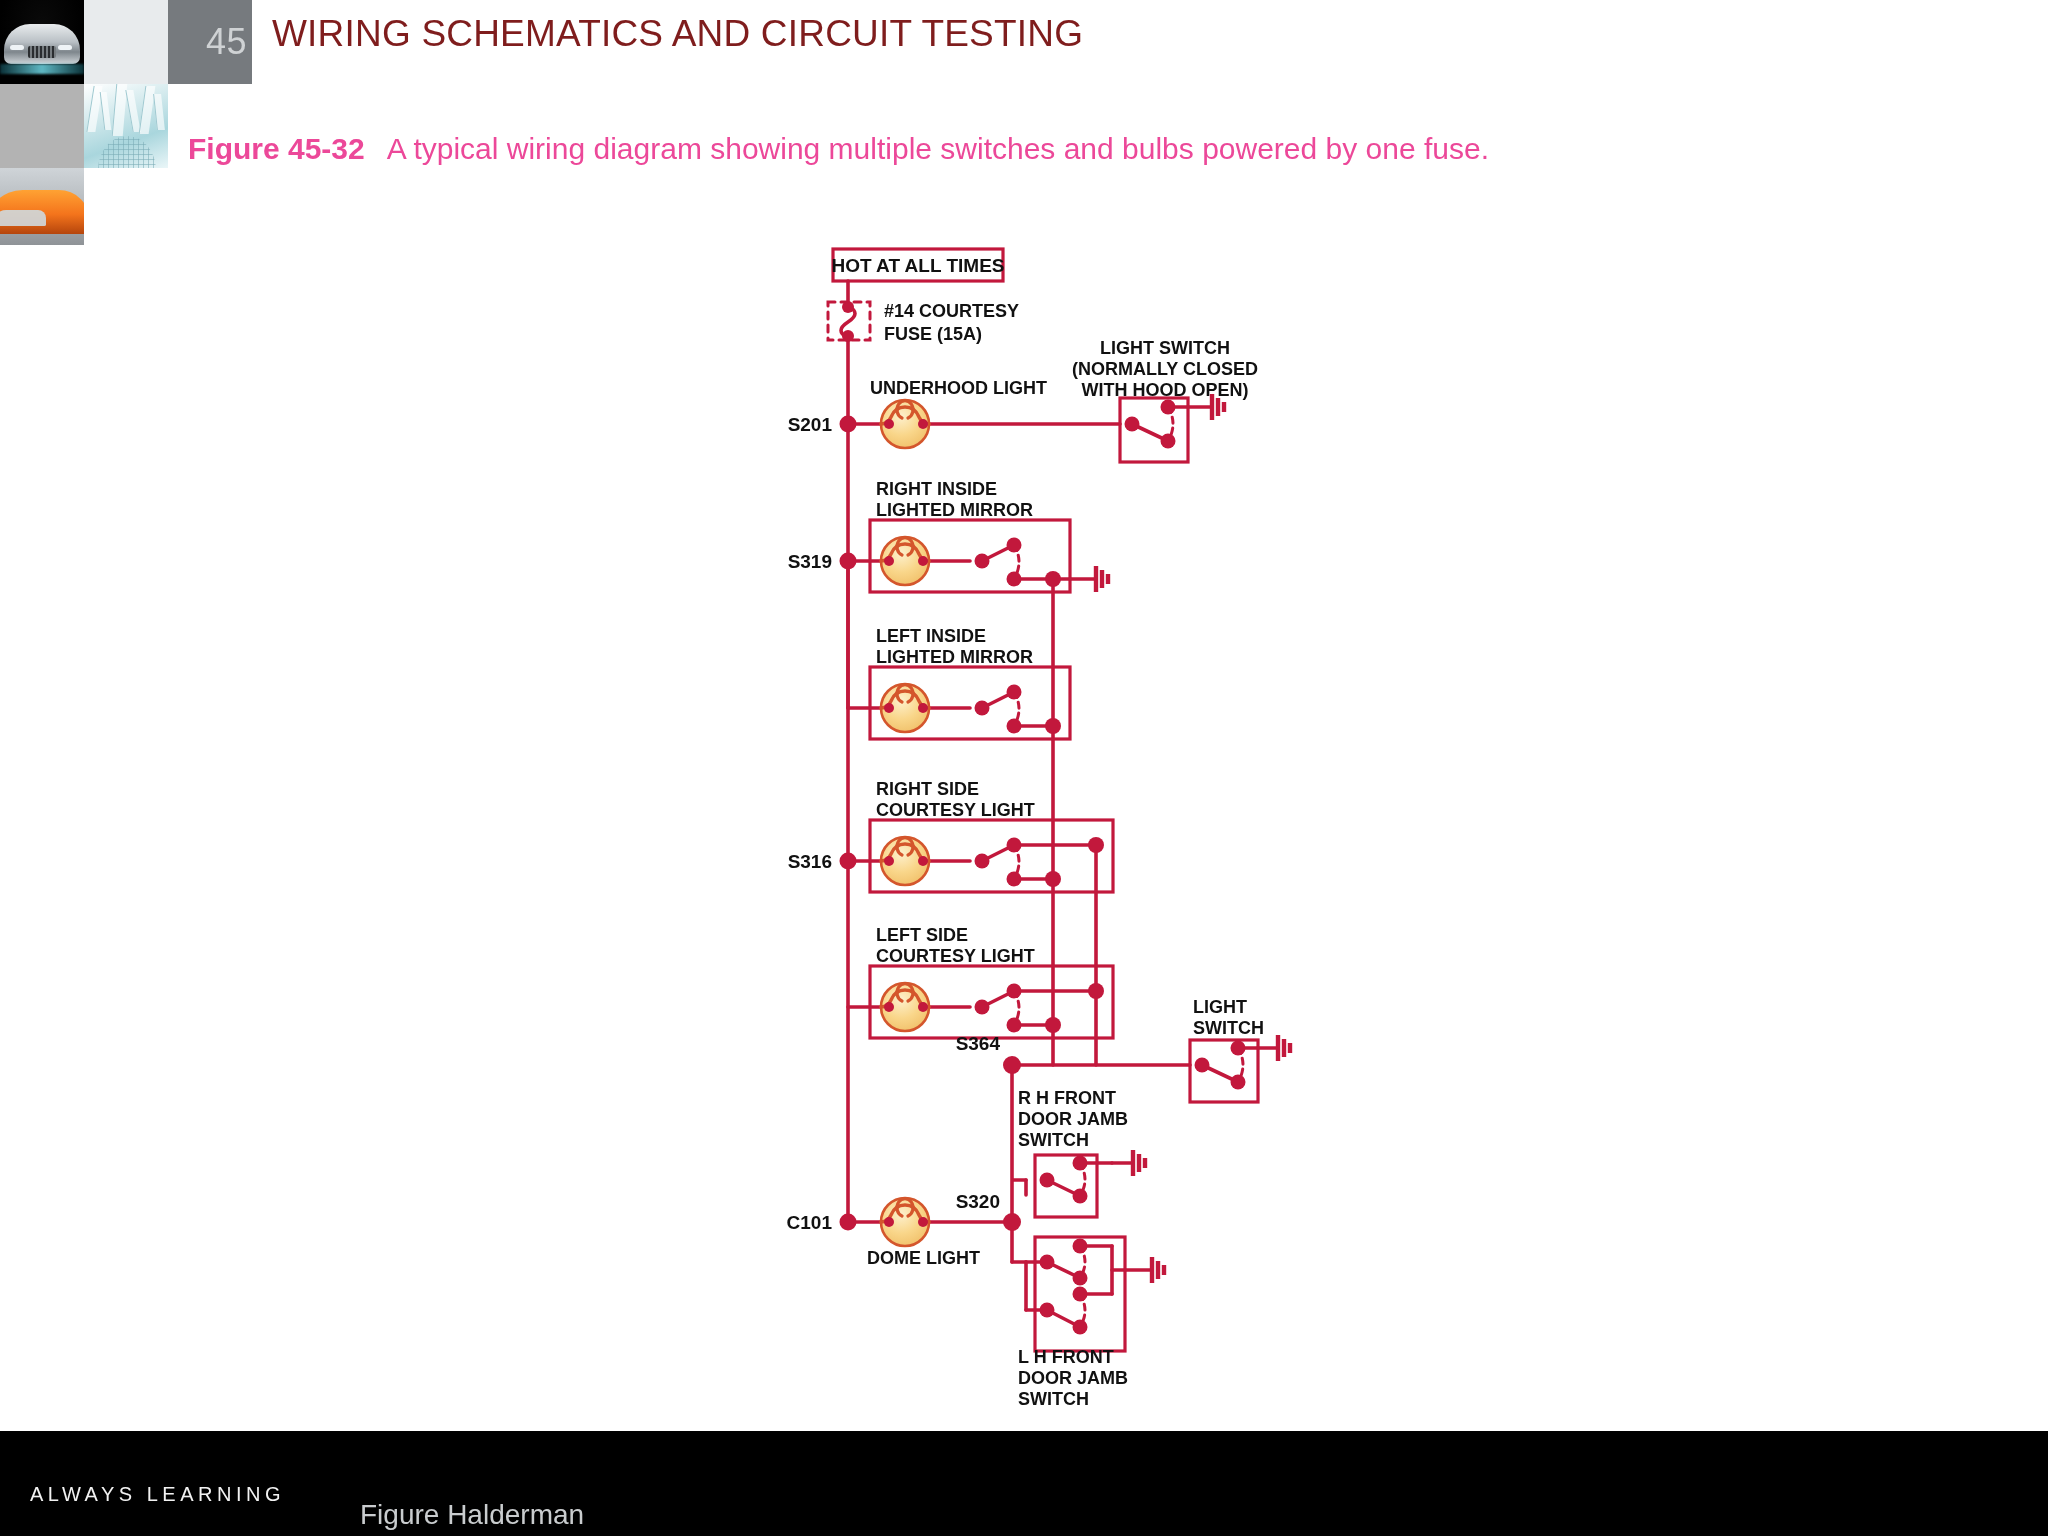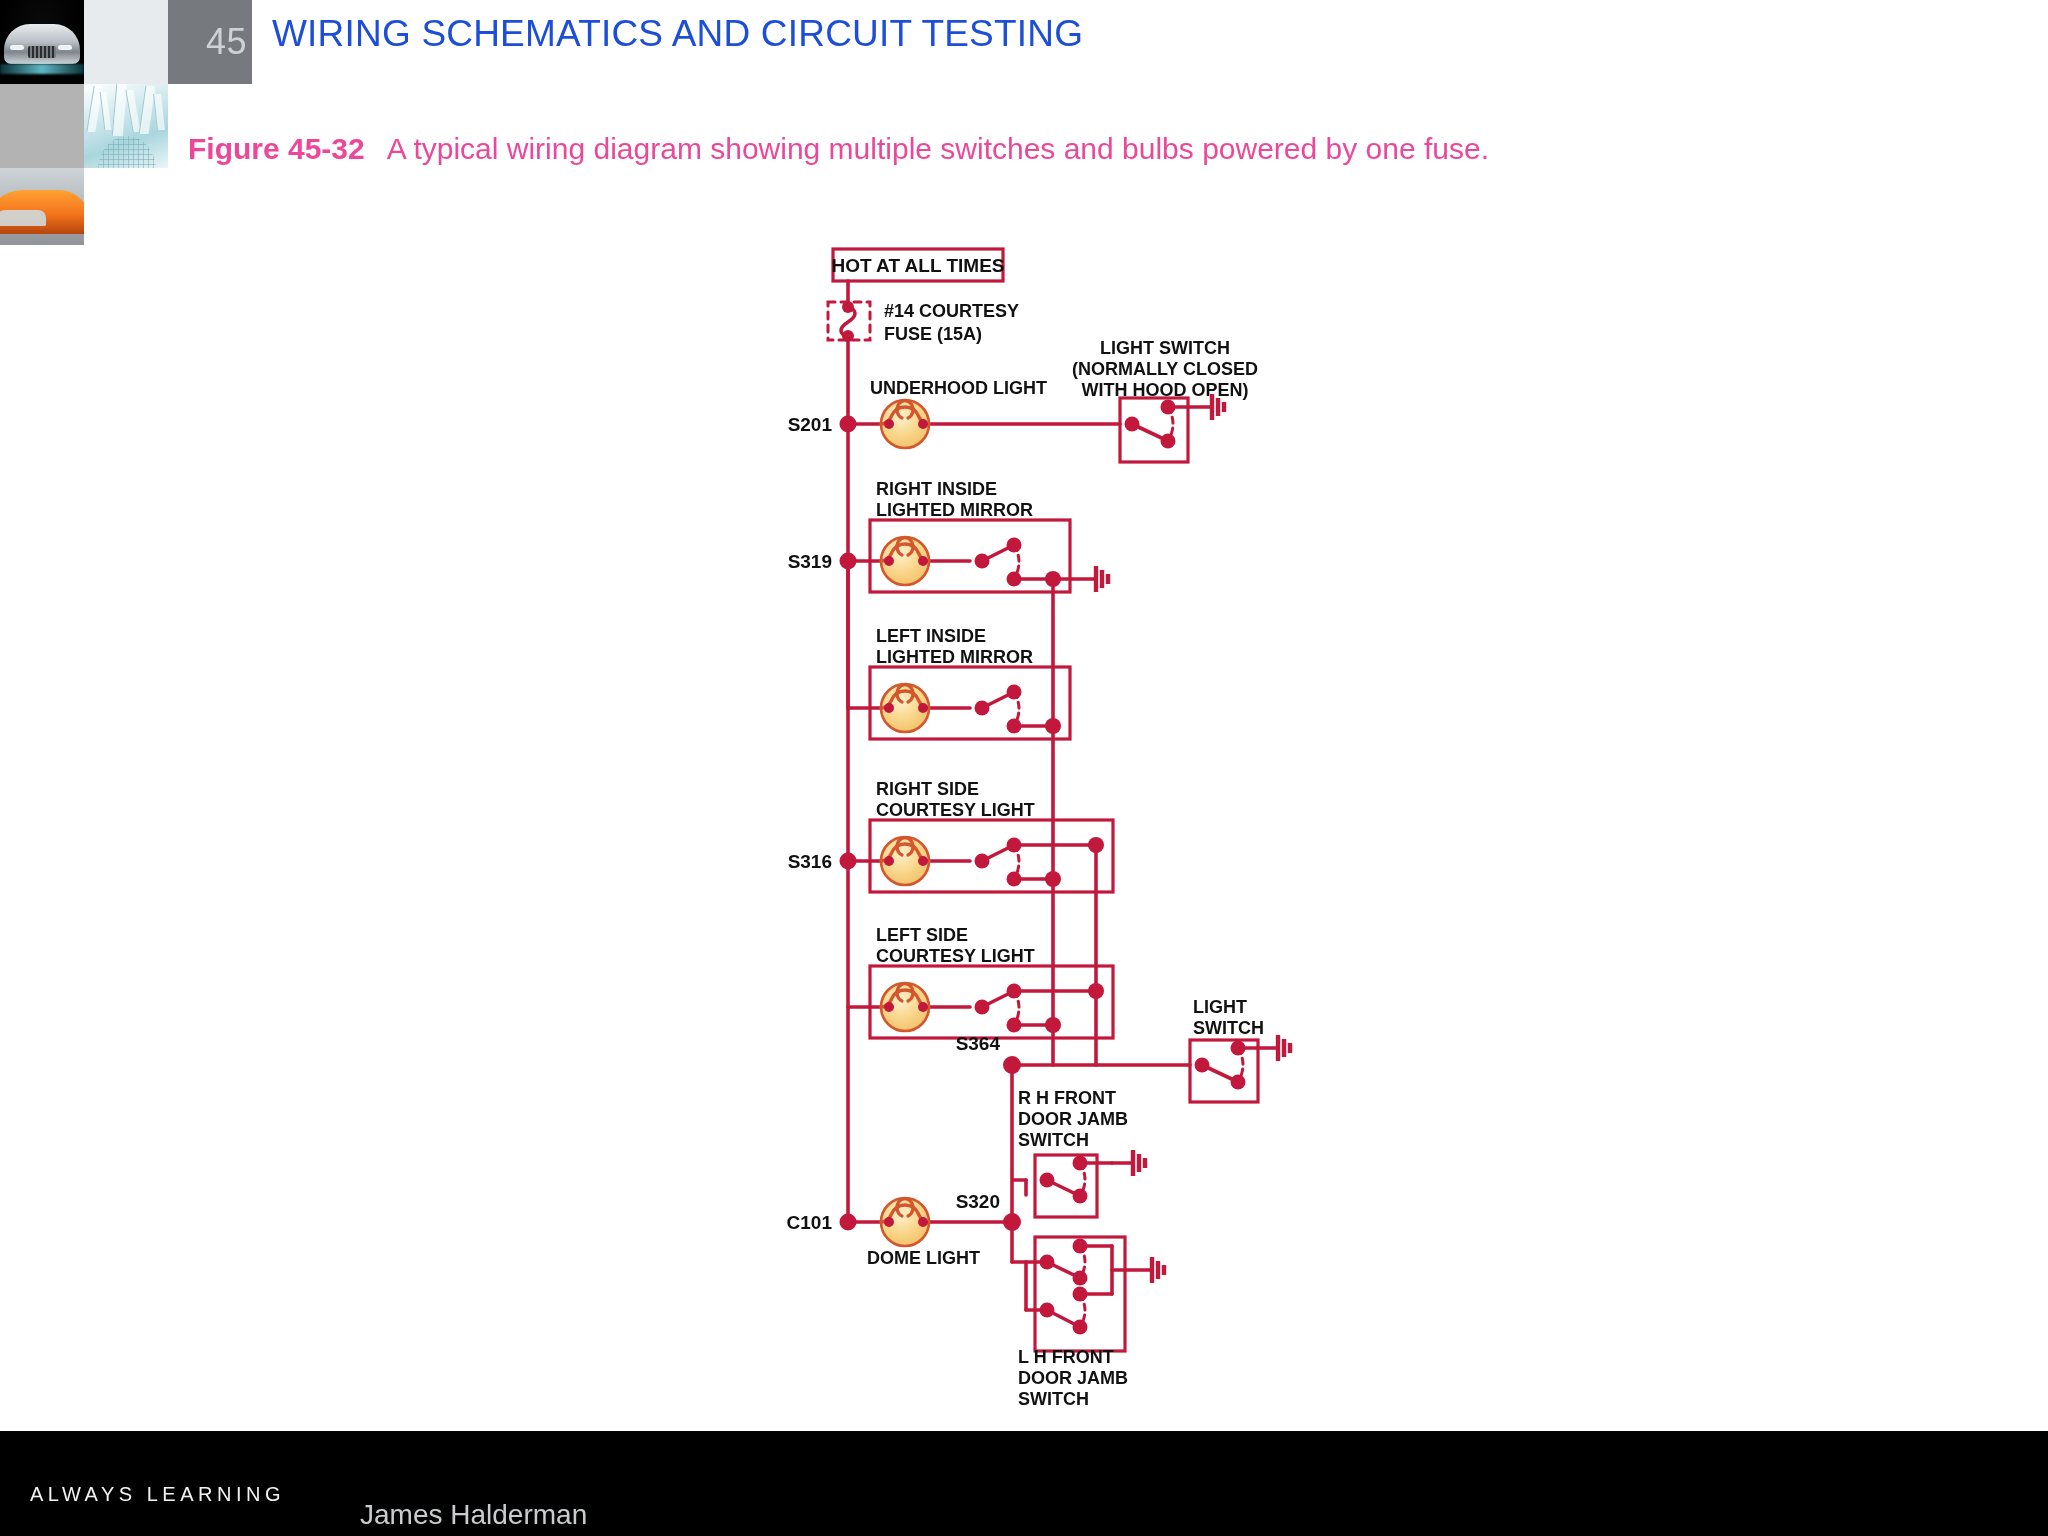--- a/index.html
+++ b/index.html
@@ -67,21 +67,21 @@
   
   #chapter-badge {
     position: absolute; left: 168px; top: 0; width: 84px; height: 84px;
     background: #767a7e; color: #cfd2d4;
     font-size: 36px; display: flex; align-items: center; justify-content: center;
     letter-spacing: 0.5px;
     padding-left: 33px;
   }
   #page-title {
     position: absolute; left: 272px; top: 13px;
-    font-size: 37px; color: #1d4ed8; letter-spacing: .2px; white-space: nowrap;
+    font-size: 37px; color: #7f1d1d; letter-spacing: .2px; white-space: nowrap;
   }
 
   
   #caption {
     position: absolute; left: 188px; top: 132px;
     font-size: 30px; color: #ec4899; white-space: nowrap;
   }
   #caption .fig { font-weight: bold; margin-right: 22px; }
 
   
@@ -399,14 +399,14 @@
     <text x="832" y="868" font-size="19" text-anchor="end">S316</text>
     <text x="1000" y="1050" font-size="19" text-anchor="end">S364</text>
     <text x="1000" y="1208" font-size="19" text-anchor="end">S320</text>
     <text x="832" y="1229" font-size="19" text-anchor="end">C101</text>
   </g>
 </svg>
 </div>
 
 <div id="footer">
   <div id="always-learning">ALWAYS LEARNING</div>
-  <div id="author">James Halderman</div>
+  <div id="author">Figure Halderman</div>
 </div>
 
 </body></html>

